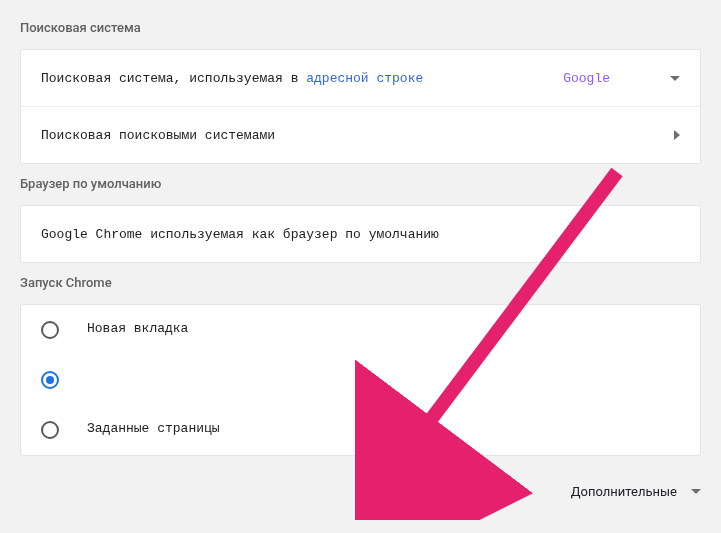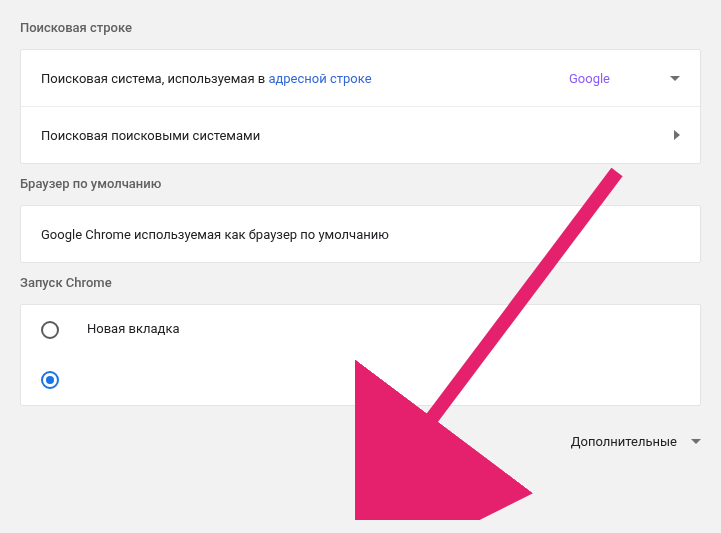--- a/index.html
+++ b/index.html
@@ -19,20 +19,21 @@
     color: #616161;
     font-size: 13px;
     font-weight: 500;
     margin: 12px 0 14px 0;
   }
 
   .card {
     background: #fff;
     border: 1px solid #e4e4e4;
     border-radius: 2px;
+    font-family: Liberation Mono, monospace;
   }
   .row {
     display: flex;
     align-items: center;
     padding: 18px 20px;
     min-height: 56px;
   }
   .divider { border-top: 1px solid #ececec; }
 
   .label { color: #202124; font-size: 13px; }
@@ -103,21 +104,21 @@
     top: 160px;
     left: 355px;
     pointer-events: none;
   }
 </style>
 </head>
 <body>
 
 <div class="page">
 
-  <div class="section-title">Поисковая строке</div>
+  <div class="section-title">Поисковая система</div>
 
   <div class="card">
     <div class="row">
       <span class="label">
         <span>Поисковая система, используемая в </span><span class="link">адресной строке</span>
       </span>
       <span class="spacer"></span>
       <div class="select">
         <span>Google</span>
         <span class="caret">
@@ -150,20 +151,24 @@
   <div class="section-title">Запуск Chrome</div>
 
   <div class="card">
     <div class="radio-row">
       <span class="radio"></span>
       <span class="label">Новая вкладка</span>
     </div>
     <div class="radio-row">
       <span class="radio selected"></span>
     </div>
+    <div class="radio-row">
+      <span class="radio"></span>
+      <span class="label">Заданные страницы</span>
+    </div>
   </div>
 
   <div class="more-row">
     <span class="more-label">Дополнительные</span>
     <span class="caret">
       <svg width="10" height="5" viewBox="0 0 10 5">
           <path d="M0 0 L10 0 L5 5 Z" fill="currentColor"></path>
         </svg>
     </span>
   </div>

